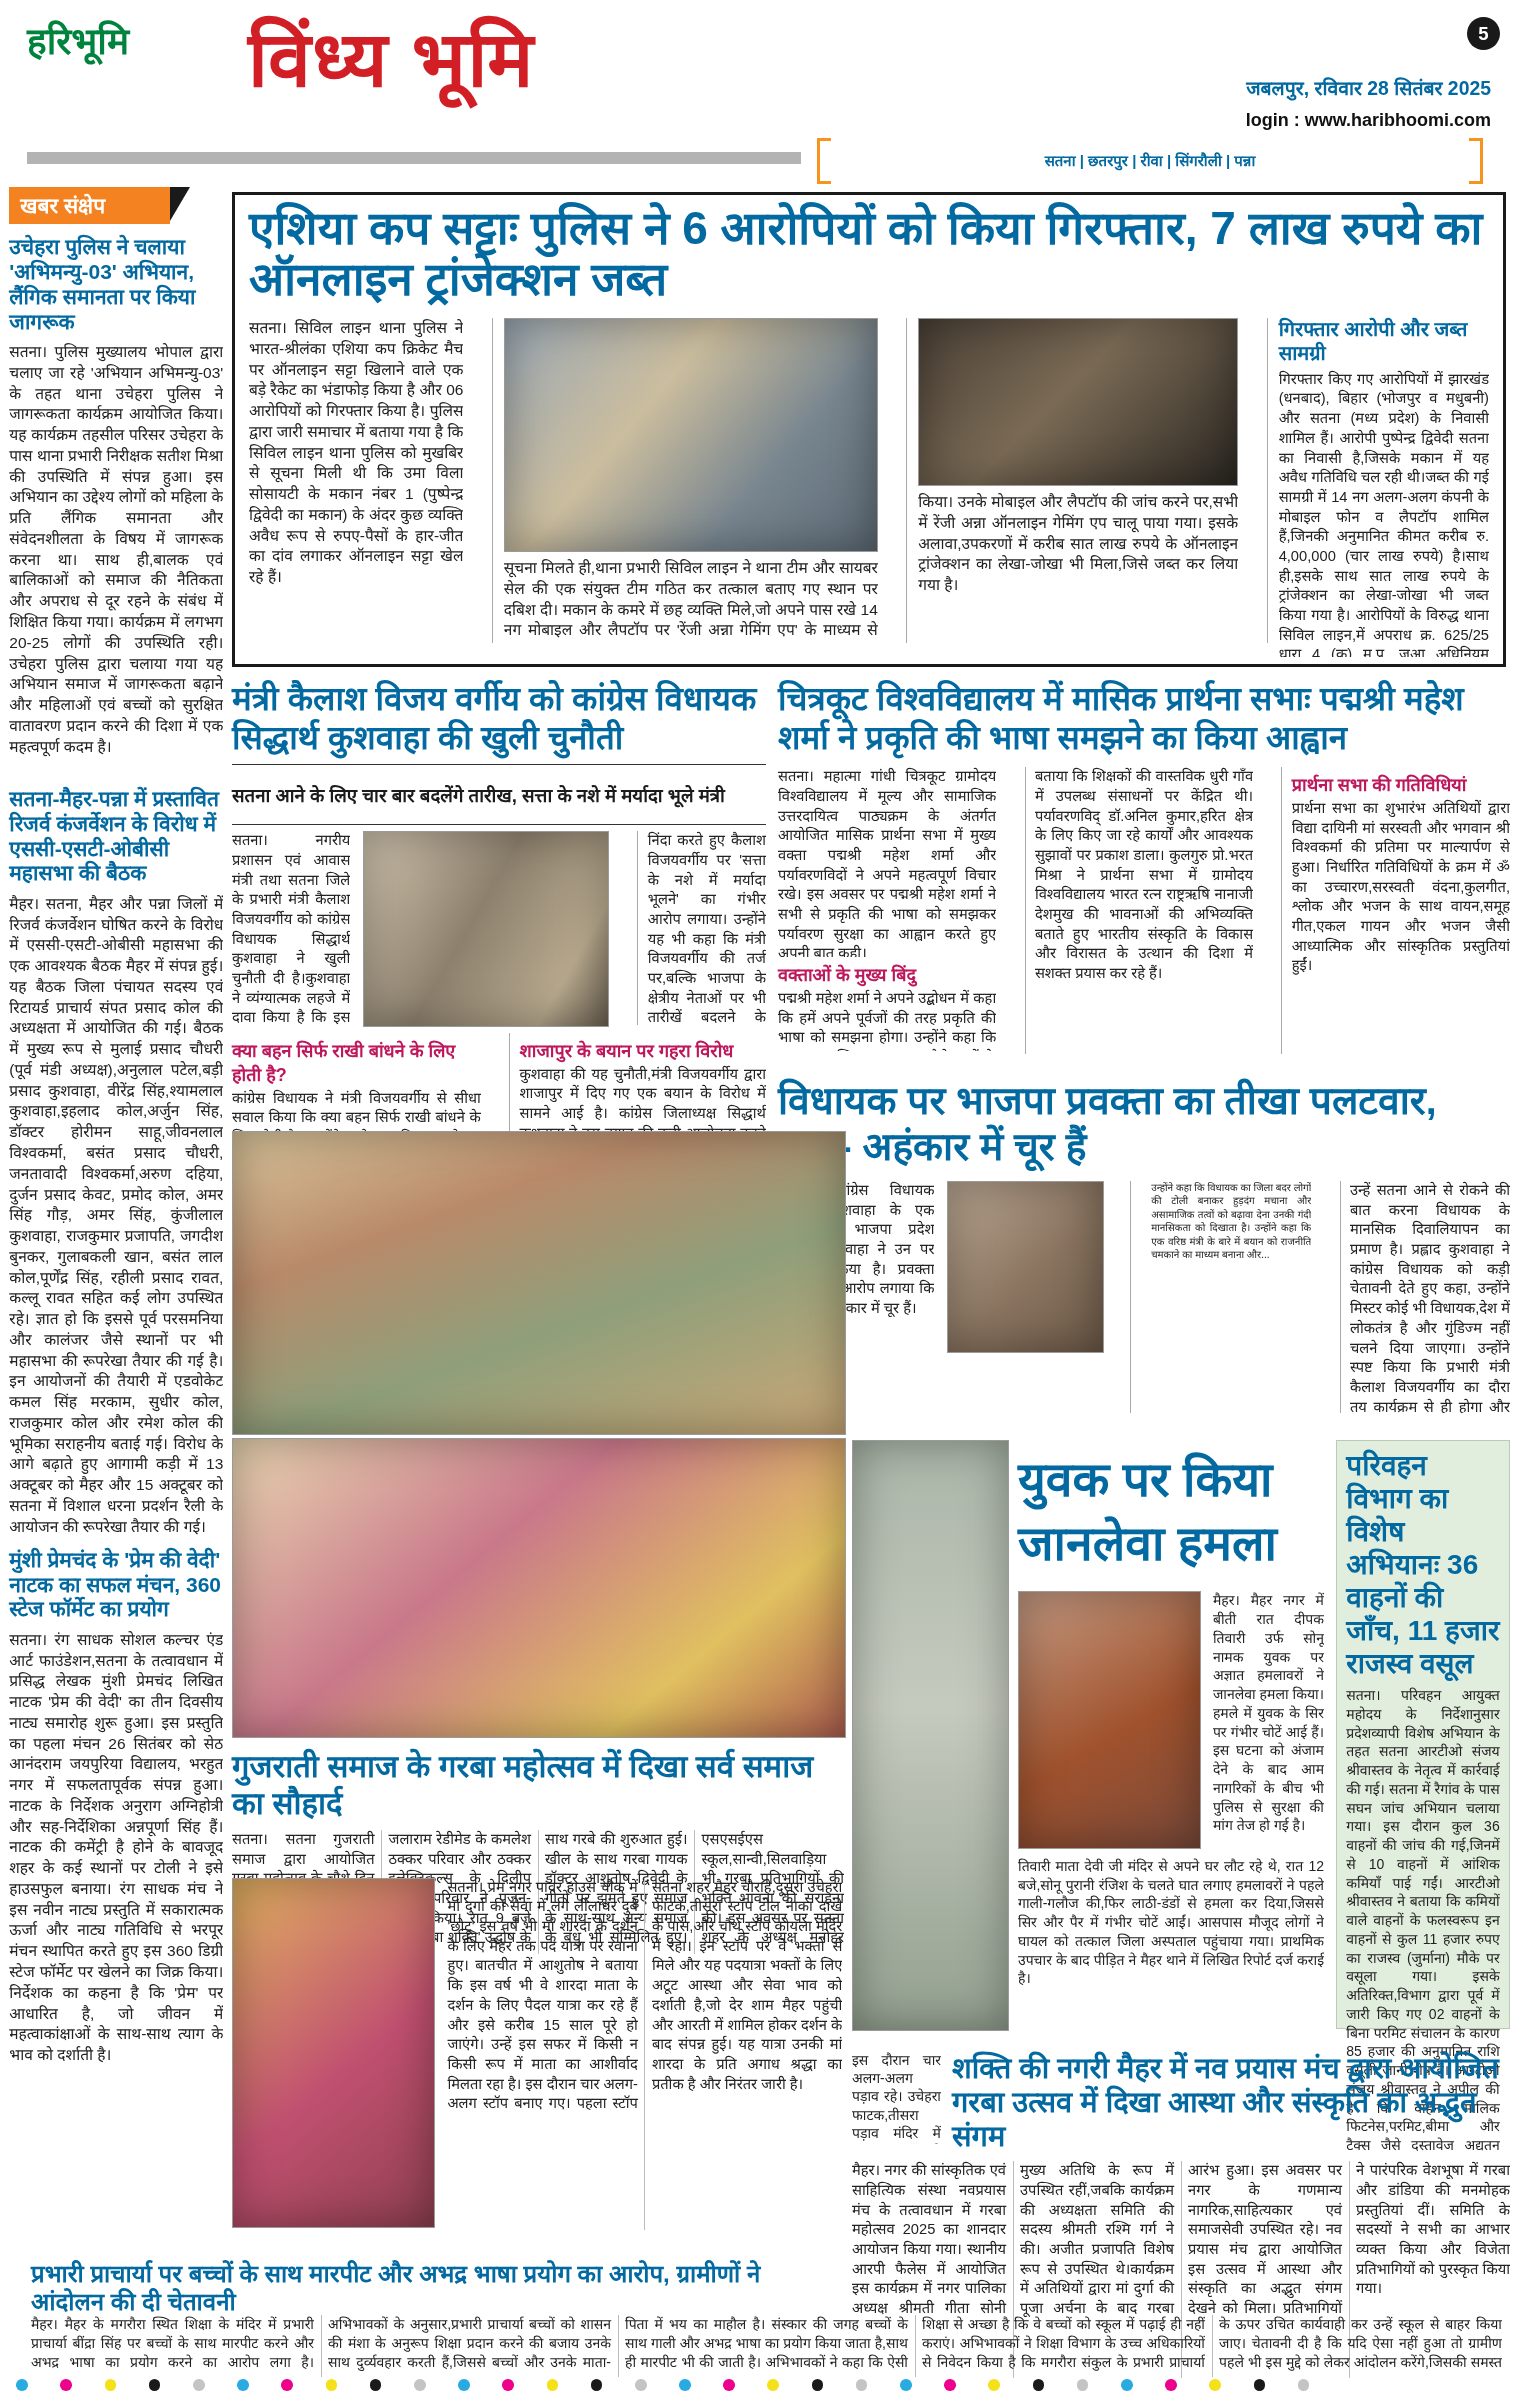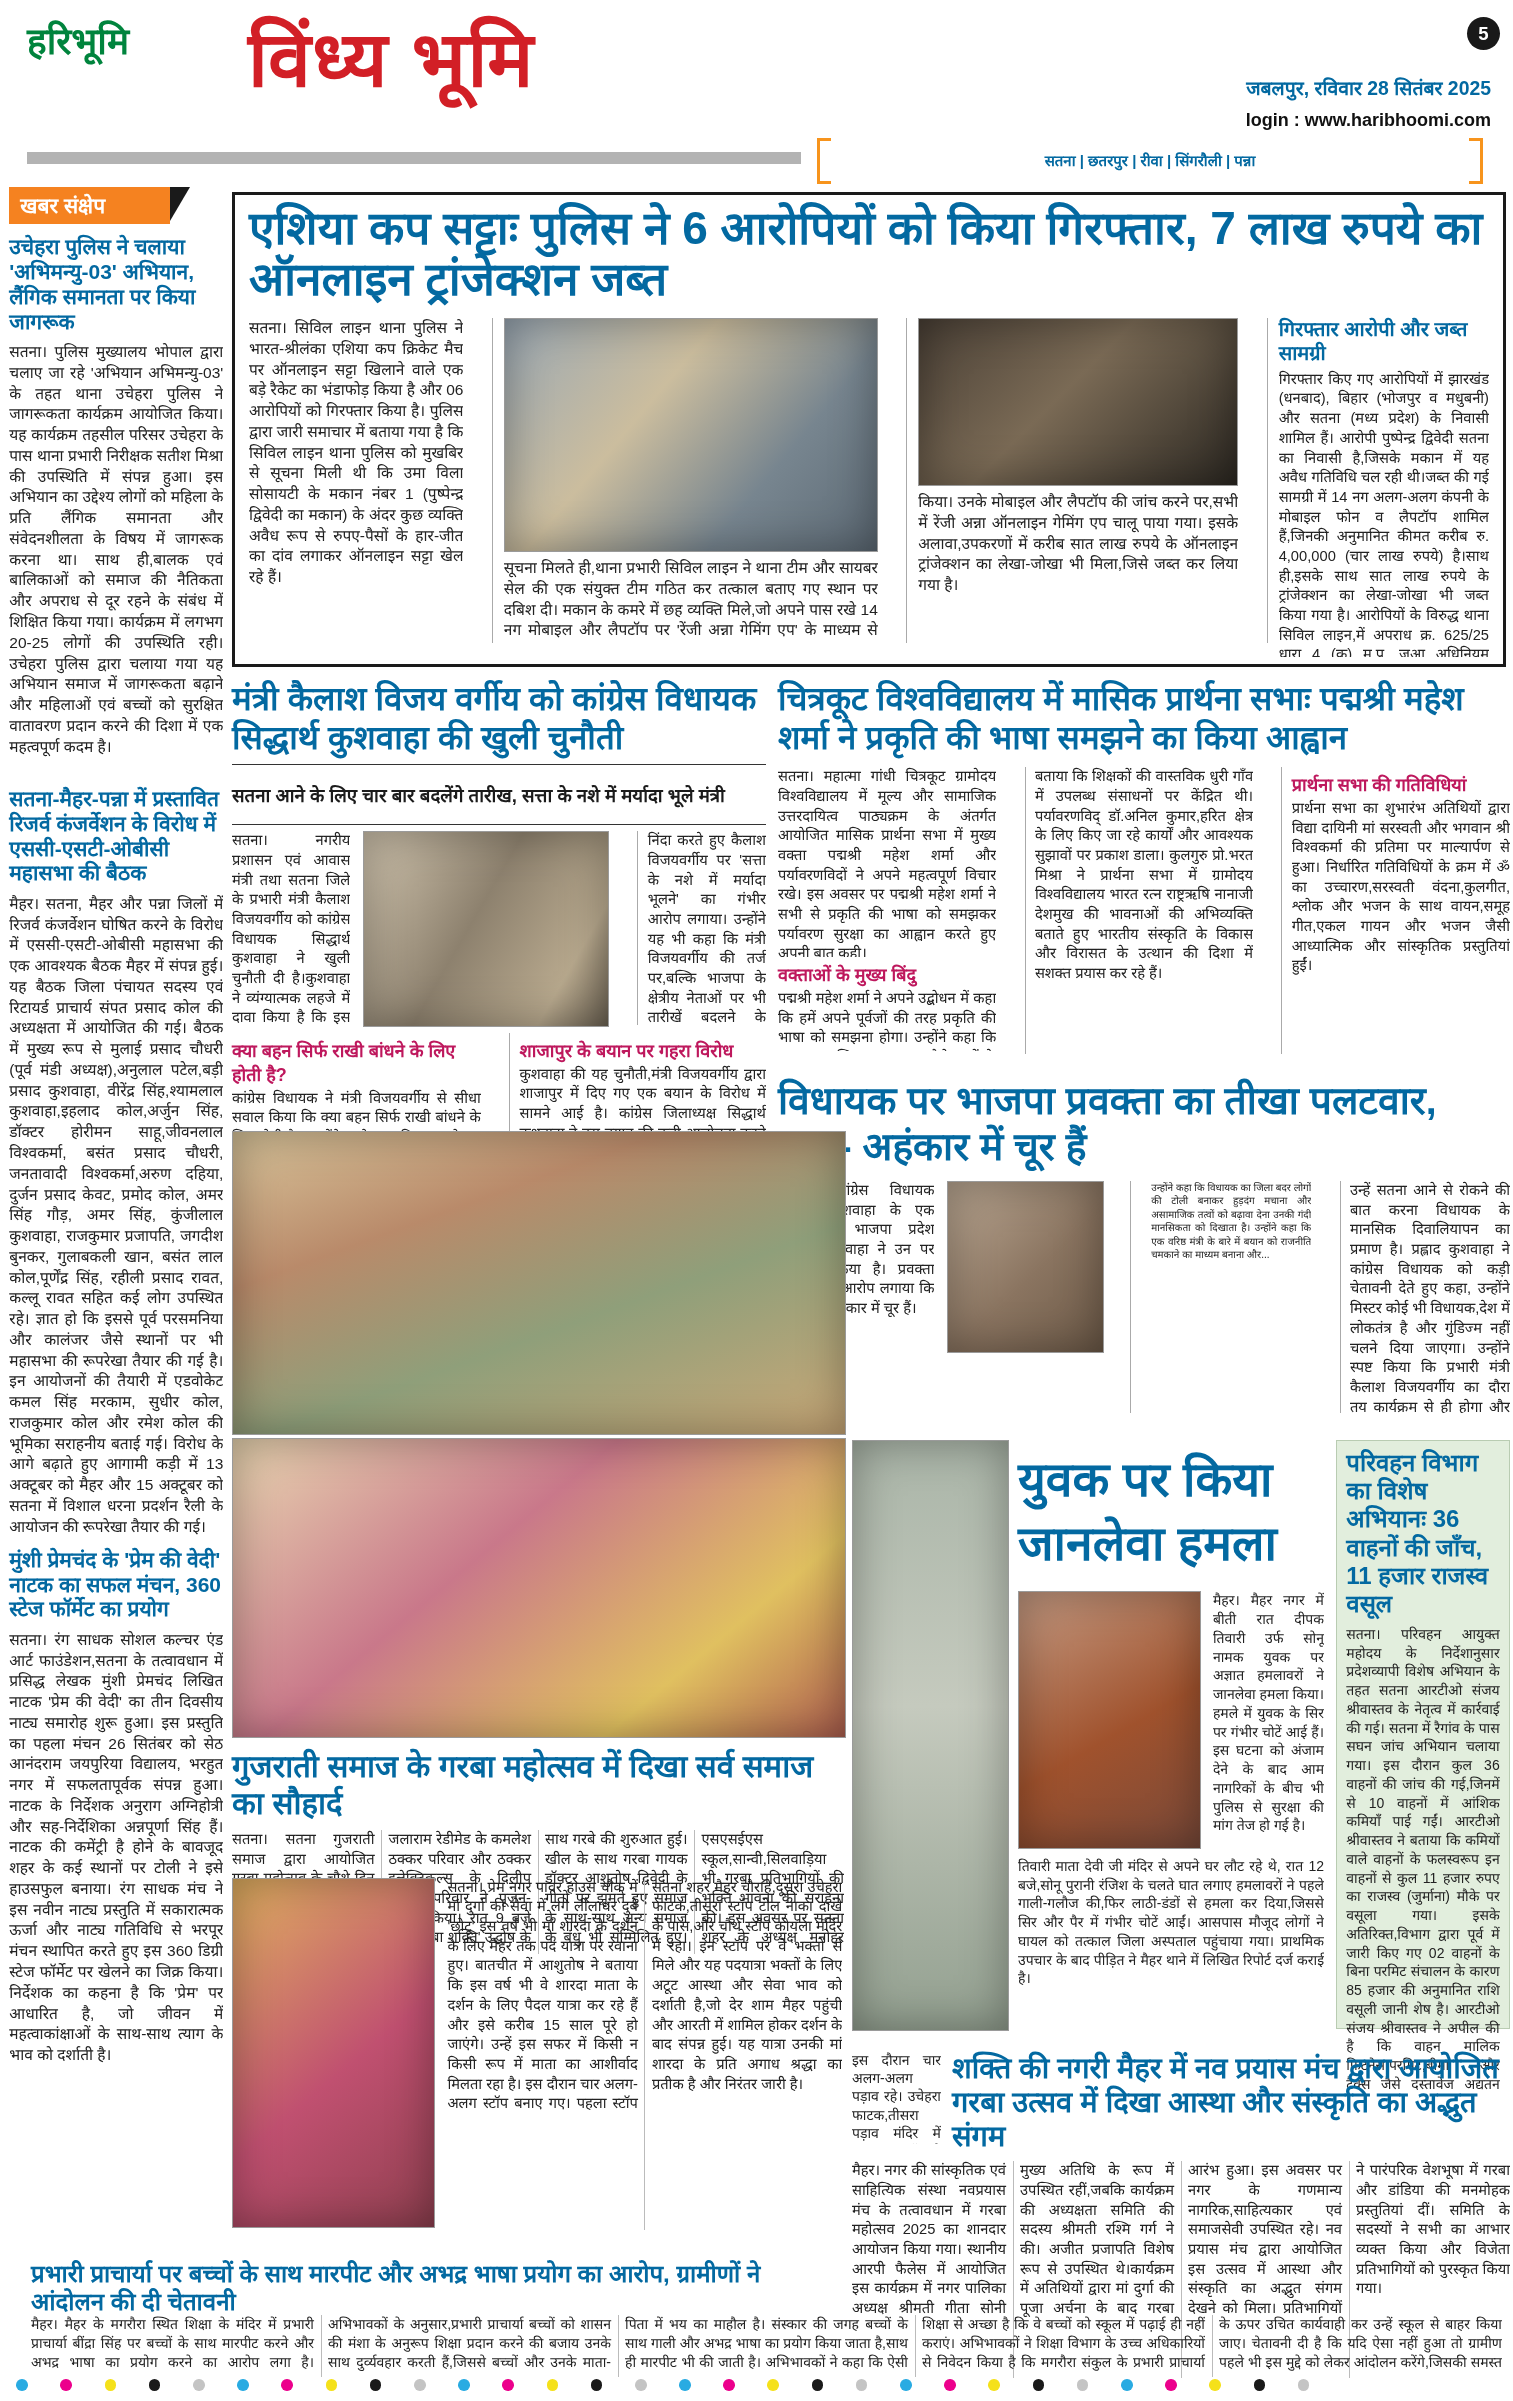--- a/index.html
+++ b/index.html
@@ -231,21 +231,21 @@
              background:linear-gradient(150deg,#c49a82 0%,#a0522d 55%,#7a4a3a 100%);"></div>
         <div class="body-text clip" style="width:112px;height:256px;font-size:14px;">
           <span>मैहर। मैहर नगर में बीती रात दीपक तिवारी उर्फ सोनू नामक युवक पर अज्ञात हमलावरों ने जानलेवा हमला किया। हमले में युवक के सिर पर गंभीर चोटें आई हैं। इस घटना को अंजाम देने के बाद आम नागरिकों के बीच भी पुलिस से सुरक्षा की मांग तेज हो गई है।</span>
         </div>
       </div>
       <div class="body-text clip" style="margin-top:7.7px;height:147px;font-size:14px;">
         <span>तिवारी माता देवी जी मंदिर से अपने घर लौट रहे थे, रात 12 बजे,सोनू पुरानी रंजिश के चलते घात लगाए हमलावरों ने पहले गाली-गलौज की,फिर लाठी-डंडों से हमला कर दिया,जिससे सिर और पैर में गंभीर चोटें आईं। आसपास मौजूद लोगों ने घायल को तत्काल जिला अस्पताल पहुंचाया गया। प्राथमिक उपचार के बाद पीड़ित ने मैहर थाने में लिखित रिपोर्ट दर्ज कराई है।</span>
       </div>
     </div>
     <div class="abs greenbox" style="left:484px;top:0;width:174px;height:589px;padding:7.7px 9.3px;box-sizing:border-box;">
-      <div class="hl" style="font-size:24px;">
+      <div class="hl" style="font-size:28px;">
         <span>परिवहन विभाग का विशेष अभियानः 36 वाहनों की जाँच, 11 हजार राजस्व वसूल</span>
       </div>
       <div class="body-text clip" style="margin-top:6.2px;height:465px;font-size:14px;">
         <span>सतना। परिवहन आयुक्त महोदय के निर्देशानुसार प्रदेशव्यापी विशेष अभियान के तहत सतना आरटीओ संजय श्रीवास्तव के नेतृत्व में कार्रवाई की गई। सतना में रैगांव के पास सघन जांच अभियान चलाया गया। इस दौरान कुल 36 वाहनों की जांच की गई,जिनमें से 10 वाहनों में आंशिक कमियाँ पाई गईं। आरटीओ श्रीवास्तव ने बताया कि कमियों वाले वाहनों के फलस्वरूप इन वाहनों से कुल 11 हजार रुपए का राजस्व (जुर्माना) मौके पर वसूला गया। इसके अतिरिक्त,विभाग द्वारा पूर्व में जारी किए गए 02 वाहनों के बिना परमिट संचालन के कारण 85 हजार की अनुमानित राशि वसूली जानी शेष है। आरटीओ संजय श्रीवास्तव ने अपील की है कि वाहन मालिक फिटनेस,परमिट,बीमा और टैक्स जैसे दस्तावेज अद्यतन रखें और कमियों को दूर करें। उन्होंने वाहन मालिकों से नियमित रूप से अपने सभी कागजात दुरुस्त कर वाहनों में रखने की सलाह दी है,ताकि किसी भी औचक स्थिति से बचा जा सके।</span>
       </div>
     </div>
   </div>
 
   <div class="abs" style="left:232px;top:1870px;width:612px;">
     <div class="col-flex" style="margin-top:7.7px;height:356px;">

